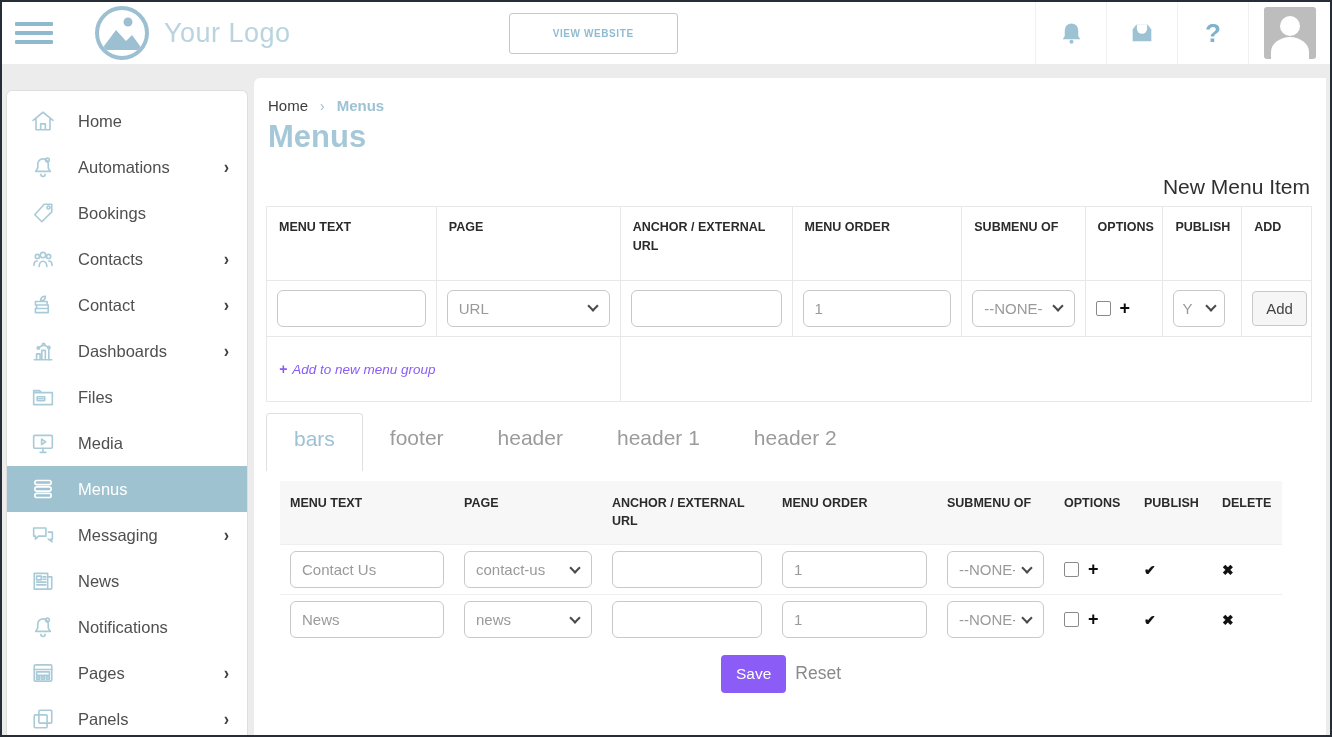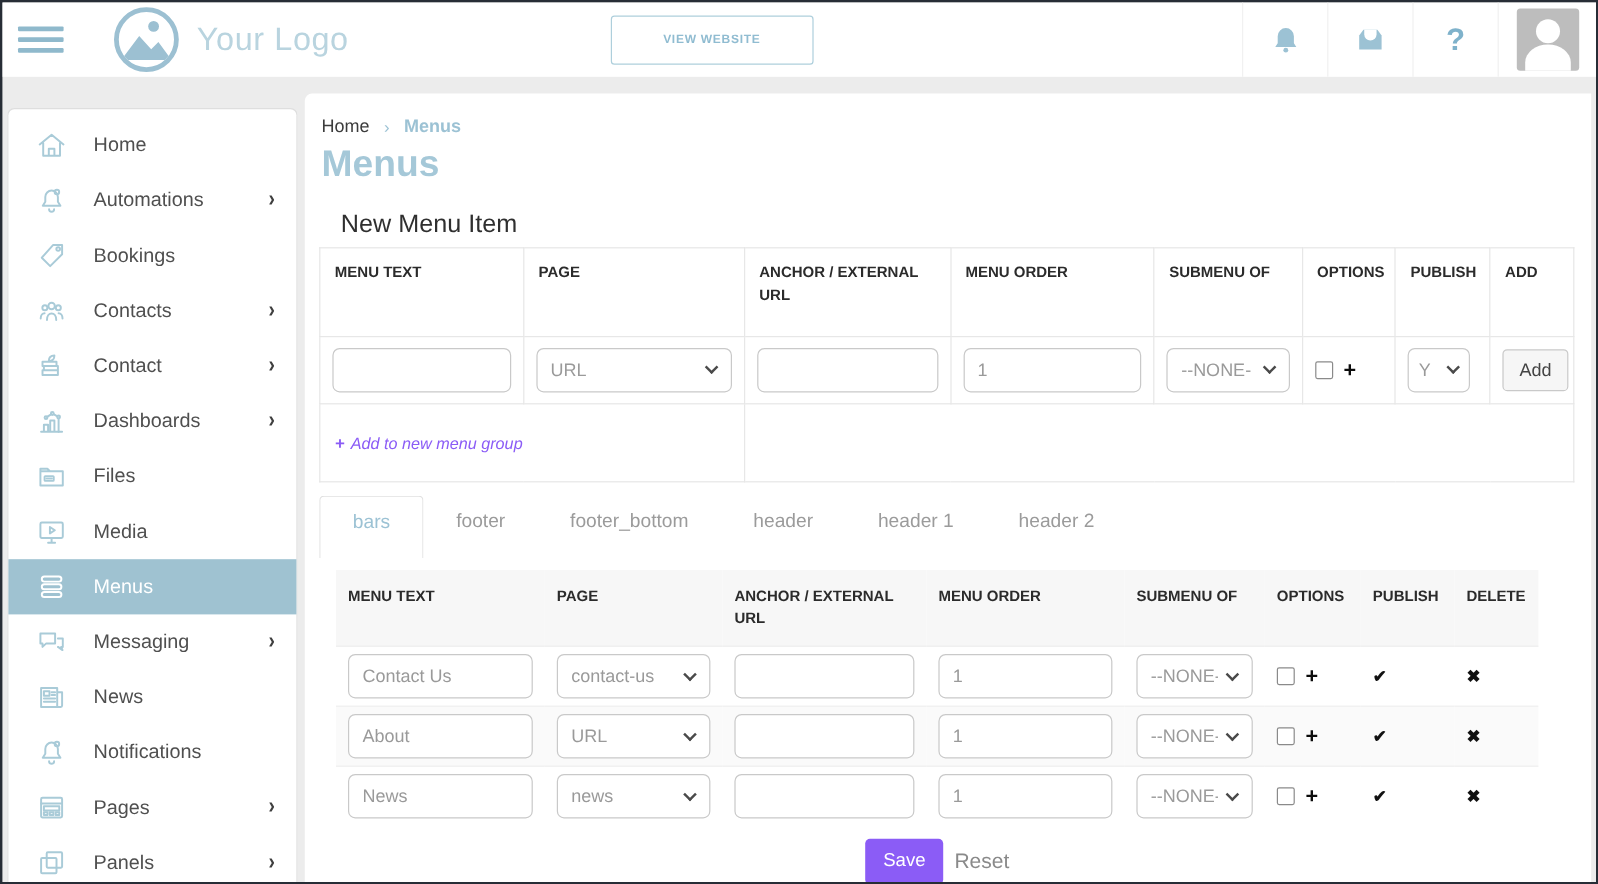--- a/index.html
+++ b/index.html
@@ -53,21 +53,21 @@
 
   .breadcrumb { font-size:15px; display:flex; gap:12px; align-items:center; padding-left:2px; }
   .crumb-home { color:#3c3c3c; cursor:pointer; }
   .crumb-sep { color:#9cc2d4; font-size:14px; }
   .crumb-current { color:#9cc2d4; font-weight:600; cursor:pointer; }
   .page-title { font-size:31px; font-weight:bold; color:#a5c8d8; margin:5px 0 20px; padding-left:2px; }
   .add-menu-btn { position:absolute; top:19px; right:26px; background:#9cc0d2; color:#fff;
                   font-weight:bold; font-size:13.5px; padding:13px 35px; border:2px solid #2b2b2b;
                   border-radius:4px; letter-spacing:0.4px; cursor:pointer;
                   font-family:"Liberation Sans",sans-serif; }
-  .section-heading { font-size:21px; font-weight:500; color:#2f2f2f; margin:0 16px 7px; padding-left:2px; }
+  .section-heading { font-size:21px; font-weight:500; color:#2f2f2f; margin:0 2px 7px; padding-left:2px;text-align:right; }
 
   
   table.nmi { width:100%; border-collapse:collapse; table-layout:fixed; }
   .nmi th, .nmi td { border:1px solid #e7e7e7; }
   .nmi th { text-align:left; padding:11px 12px 24px; font-size:12.5px; color:#2b2b2b;
             vertical-align:top; line-height:1.5; }
   .nmi td { padding:9px 10px; }
   .txt { width:100%; height:37px; border:1px solid #c9c9c9; border-radius:6px; padding:0 11px;
          font-size:15px; color:#9a9a9a; background:#fff; font-family:"Liberation Sans",sans-serif; }
   .txt::placeholder { color:#9a9a9a; }
@@ -80,21 +80,21 @@
   .checkbox { width:15px; height:15px; border:1px solid #8a8a8a; border-radius:2px; background:#fff;
               display:inline-block; vertical-align:middle; cursor:pointer; }
   .plus { font-weight:900; font-size:18px; color:#0c0c0c; margin-left:9px; vertical-align:middle; cursor:pointer; }
   .add-btn { background:#f6f6f6; border:1px solid #c9c9c9; border-radius:4px; padding:8px 13px;
              font-size:15px; color:#444; cursor:pointer; font-family:"Liberation Sans",sans-serif; }
   .add-group-cell { padding:24px 12px !important; font-size:13.5px; color:#8b5cf6; cursor:pointer;font-style:italic; }
   .add-group-cell .plus-sm { font-weight:900; font-size:14px; margin-right:5px; }
 
   
   .tabs { display:flex; margin-top:11px; padding-left:0; }
-  .tab { padding:13px 27px; font-size:16px; color:#9b9b9b; cursor:pointer; }
+  .tab { padding:13px 27px; font-size:21px; color:#9b9b9b; cursor:pointer; }
   .tab.active { color:#9cc2d4; border:1px solid #e0e0e0; border-bottom:none; background:#fff;
                 border-radius:4px 4px 0 0; padding-bottom:20px; margin-bottom:-8px; }
 
   
   .menu-wrap { margin:18px 24px 0 14px; }
   table.menu { width:1002px; border-collapse:collapse; table-layout:fixed; }
   .menu th { background:#f7f7f7; text-align:left; padding:13px 10px; font-size:12.5px;
              color:#2b2b2b; line-height:1.5; vertical-align:top; }
   .menu td { padding:6px 10px; border-top:1px solid #eeeeee; height:50px; }
   .menu tr.alt td { background:#fafafa; }
@@ -365,21 +365,20 @@
               <span class="plus-sm">+</span><span>Add to new menu group</span>
             </td>
             <td colspan="6"></td>
           </tr>
         </tbody>
       </table>
 
       <div class="tabs" id="tabs">
           <div class="tab active">bars</div>
           <div class="tab">footer</div>
-          <div class="tab">footer_bottom</div>
           <div class="tab">header</div>
           <div class="tab">header 1</div>
           <div class="tab">header 2</div>
         </div>
 
       <div class="menu-wrap">
         <table class="menu">
           <colgroup>
             <col style="width:174px">
               <col style="width:148px">
@@ -416,40 +415,20 @@
                 <td>
                   <div class="sel">
                     <span class="val">--NONE-</span>
                     <span class="chev"></span>
                   </div>
                 </td>
                 <td><span class="checkbox"></span><span class="plus">+</span></td>
                 <td><span class="glyph">✔</span></td>
                 <td><span class="glyph">✖</span></td>
               </tr>
-              <tr class="alt">
-                <td><input class="txt" value="About" style=""></td>
-                <td>
-                  <div class="sel">
-                    <span class="val">URL</span>
-                    <span class="chev"></span>
-                  </div>
-                </td>
-                <td><input class="txt" value="" style=""></td>
-                <td><input class="txt" value="1" style=""></td>
-                <td>
-                  <div class="sel">
-                    <span class="val">--NONE-</span>
-                    <span class="chev"></span>
-                  </div>
-                </td>
-                <td><span class="checkbox"></span><span class="plus">+</span></td>
-                <td><span class="glyph">✔</span></td>
-                <td><span class="glyph">✖</span></td>
-              </tr>
               <tr>
                 <td><input class="txt" value="News" style=""></td>
                 <td>
                   <div class="sel">
                     <span class="val">news</span>
                     <span class="chev"></span>
                   </div>
                 </td>
                 <td><input class="txt" value="" style=""></td>
                 <td><input class="txt" value="1" style=""></td>

